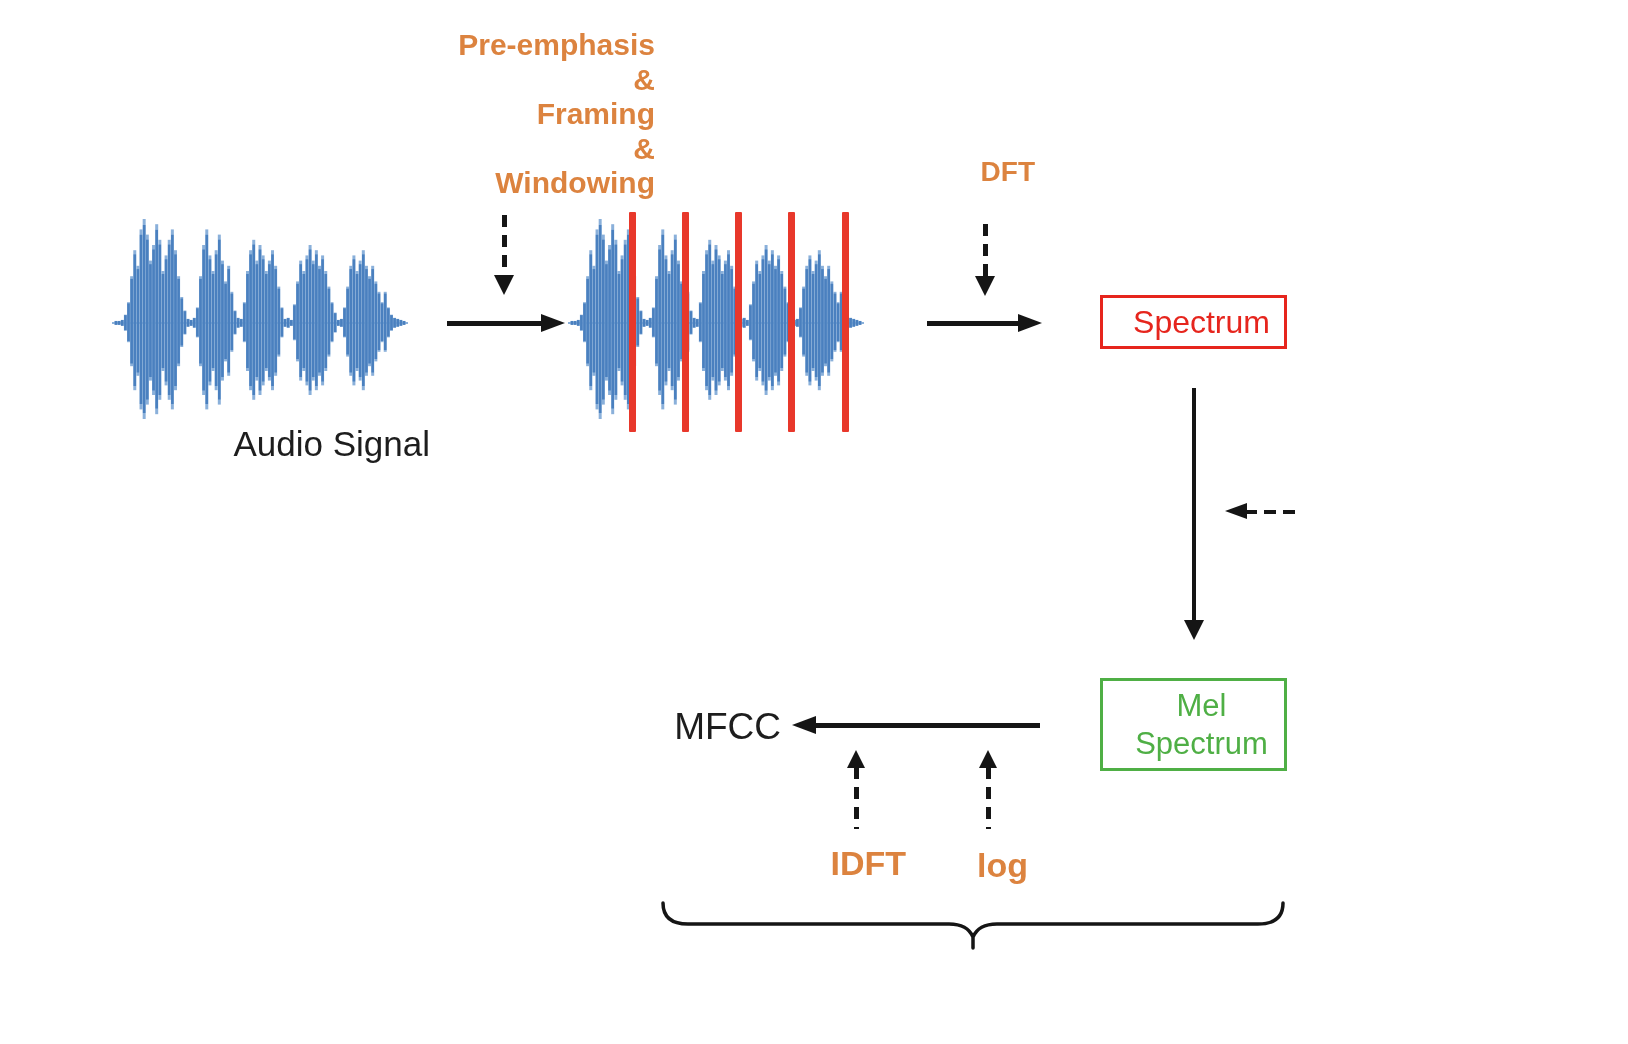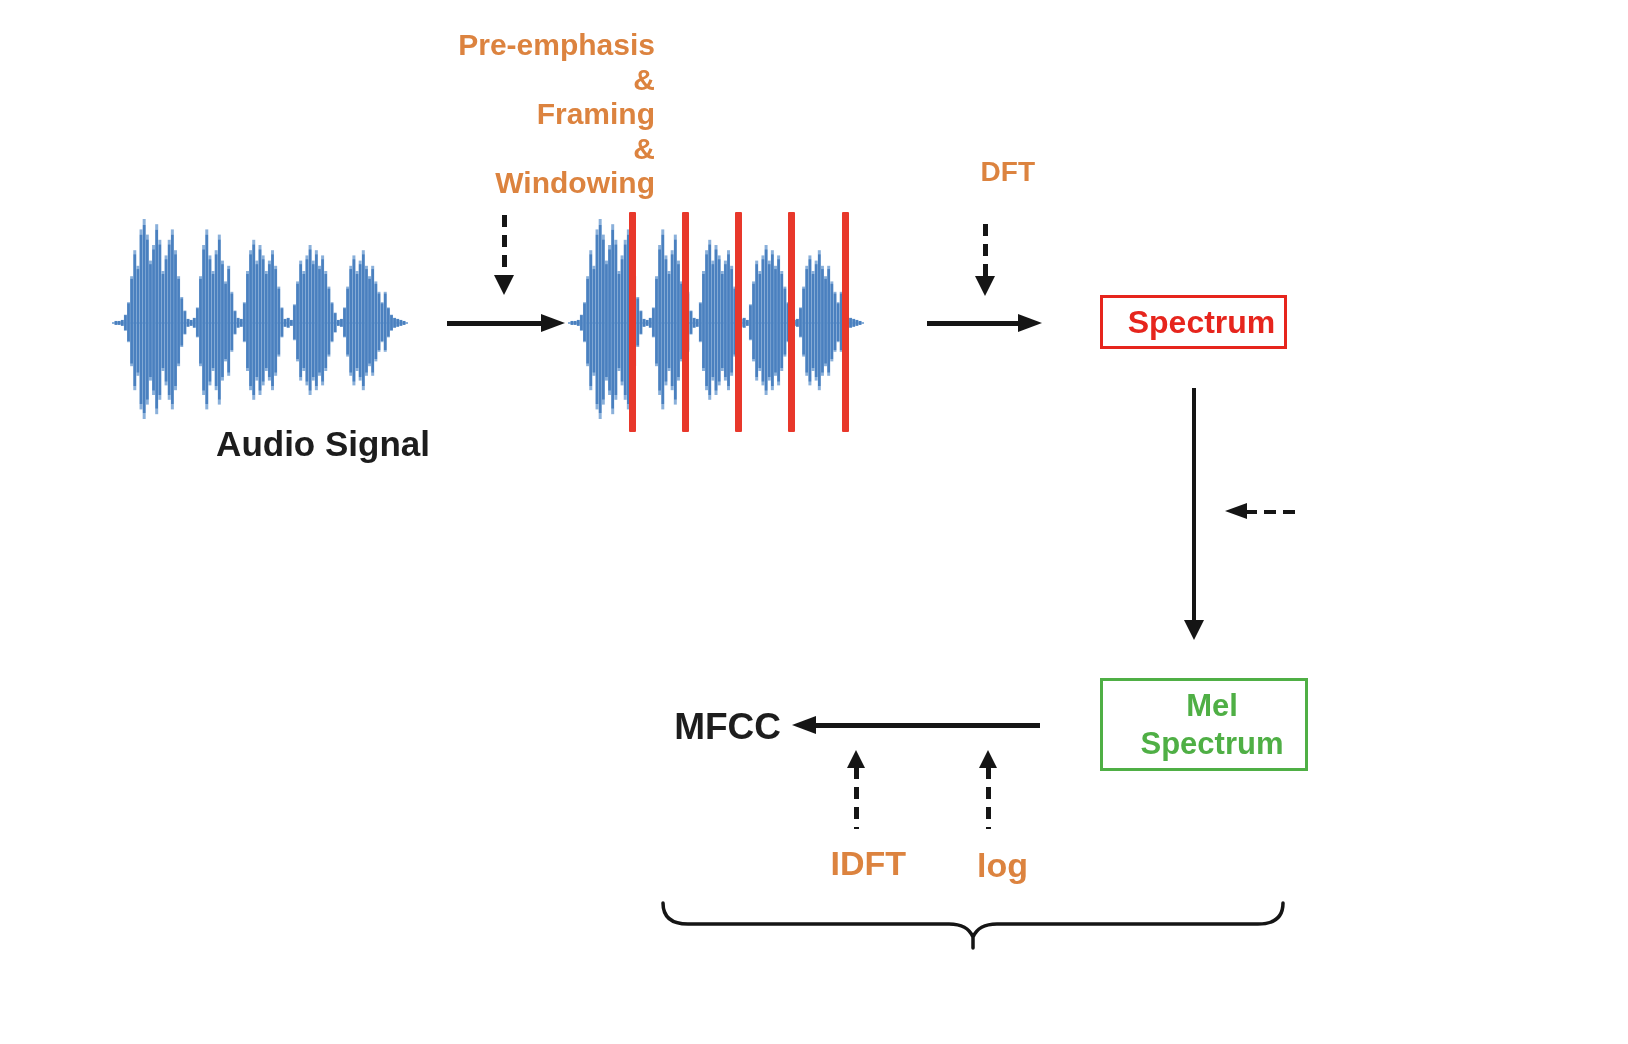--- a/index.html
+++ b/index.html
@@ -7,28 +7,28 @@
     position:relative;
     width:1628px;height:1044px;
     background:#ffffff;
     font-family:"Liberation Sans","DejaVu Sans",sans-serif;
     overflow:hidden;
   }
   .abs{position:absolute;}
   .label{white-space:pre-line;text-align:right;}
   .orange-label{color:var(--process_label_orange);font-weight:bold;}
   .purple-label{color:var(--cepstral_purple);font-weight:600;}
-  .dark-label{color:var(--text_black);font-weight:700;}
+  .dark-label{color:var(--text_black);font-weight:400;}
 
   
   .node-box{
     box-sizing:border-box;
     display:flex;align-items:center;justify-content:center;
     text-align:center;white-space:pre-line;
-    background:#ffffff;font-weight:700;padding-left:16px;
+    background:#ffffff;font-weight:400;padding-left:16px;
   }
   .spectrum-box{border:3.5px solid var(--spectrum_red);color:var(--spectrum_red);}
   .mel-box{border:3.5px solid var(--mel_green);color:var(--mel_green);line-height:1.22;}
 
   
   .line-h{position:absolute;height:4.5px;background:var(--arrow_black);}
   .line-v{position:absolute;width:4.5px;background:var(--arrow_black);}
   .head-right{position:absolute;width:0;height:0;right:0;top:0;
     border-top:9px solid transparent;border-bottom:9px solid transparent;
     border-left:24px solid var(--arrow_black);}
@@ -491,21 +491,21 @@
   <div class="abs" style="left:1184px;top:388px;width:20px;height:252px;">
     <div class="line-v" style="left:7.5px;top:0;bottom:18px;"></div>
     <div class="head-down"></div>
   </div>
 
   <div class="abs" style="left:1225px;top:503px;width:74px;height:18px;">
     <div class="dash-h" style="left:20px;right:0;top:6.5px;"></div>
     <div class="head-left" style="top:0;border-top-width:8px;border-bottom-width:8px;border-right-width:22px;"></div>
   </div>
 
-  <div class="abs node-box mel-box" style="left:1100px;top:678px;width:208px;height:93px;font-size:31px;">
+  <div class="abs node-box mel-box" style="left:1100px;top:678px;width:187px;height:93px;font-size:31px;">
     <span style="white-space:pre-line;">Mel
 Spectrum</span>
   </div>
 
   <div class="abs" style="left:792px;top:716px;width:248px;height:18px;">
     <div class="line-h" style="left:20px;right:0;top:7px;"></div>
     <div class="head-left"></div>
   </div>
 
   <div class="abs label dark-label" style="left:631px;top:706px;width:150px;font-size:37px;">MFCC</div>

